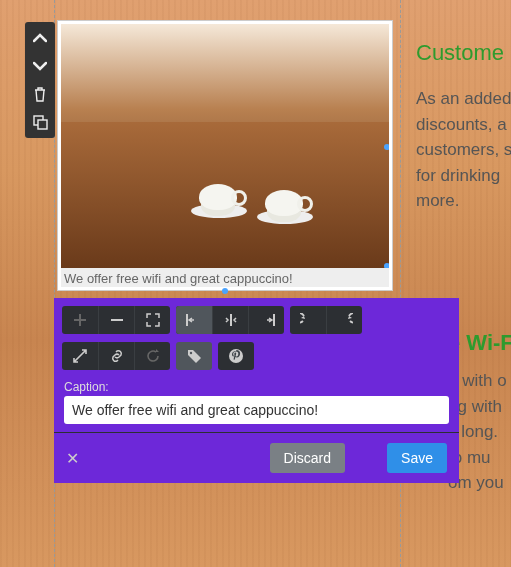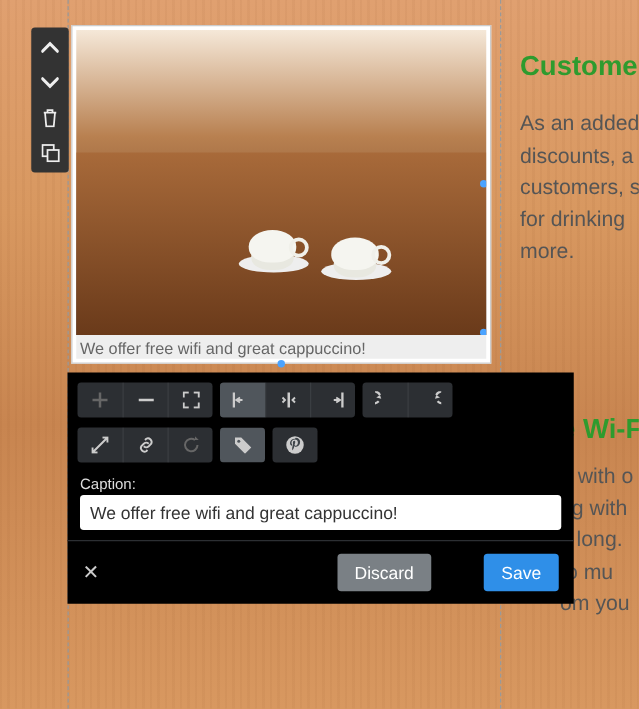--- a/index.html
+++ b/index.html
@@ -8,42 +8,42 @@
   
   .bg-wood { position: absolute; inset: 0; background: linear-gradient(180deg, #e0a070 0%, #d89860 30%, #c88550 60%, #d89860 100%); }
   .bg-wood::before { content:""; position:absolute; inset:0; background: repeating-linear-gradient(90deg, rgba(120,60,20,0.05) 0 2px, transparent 2px 6px); }
   
   
   .page-strip { position:absolute; left:54px; top:0; bottom:0; right:0; }
   .dashed-l { position:absolute; left:0; top:0; bottom:0; border-left: 1px dashed #999; }
   .dashed-r { position:absolute; left:346px; top:0; bottom:0; border-left: 1px dashed #999; }
   
   
-  .bg-text { position:absolute; left:416px; top:40px; color:#2e9b2e; font-weight:700; font-size:22px; white-space:nowrap; }
+  .bg-text { position:absolute; left:416px; top:40px; color:#2e9b2e; font-weight:400; font-size:22px; white-space:nowrap; }
   .bg-para { position:absolute; left:416px; top:86px; right:-200px; color:#555; font-size:17px; line-height:1.5; }
   .bg-text2 { position:absolute; left:448px; top:330px; color:#2e9b2e; font-weight:600; font-size:22px; white-space:nowrap; }
   .bg-para2 { position:absolute; left:448px; top:368px; right:-200px; color:#555; font-size:17px; line-height:1.5; }
   
   
   .left-toolbar { position:absolute; left:25px; top:22px; width:30px; background:#333; border-radius:3px; display:flex; flex-direction:column; align-items:center; padding:8px 0; gap:12px; }
   .left-toolbar .tb-btn { color:#eee; width:18px; height:16px; display:flex; align-items:center; justify-content:center; cursor:pointer; }
   
   
   .image-block { position:absolute; left:57px; top:20px; width:336px; background:#fff; border:1px solid #ccc; padding:3px; }
   .image-wrap { width:100%; height:244px; background: linear-gradient(180deg,#f5e8d8 0%, #b88050 35%, #7a4a2a 70%, #4a2a18 100%); position:relative; overflow:hidden; }
   
   .table-plane { position:absolute; left:0; right:0; top:40%; bottom:0; background: linear-gradient(180deg, #a86a3a 0%, #6a3a1a 100%); }
   .cup { position:absolute; width:38px; height:26px; background:#f5f5f0; border-radius:50% 50% 45% 45%; box-shadow: 0 8px 0 -2px #e8e8e0; }
   .cup::after{ content:""; position:absolute; right:-10px; top:6px; width:10px; height:10px; border:3px solid #f0f0ea; border-radius:50%; }
   .saucer { position:absolute; width:56px; height:14px; background:#eee; border-radius:50%; }
   .handle-dot { position:absolute; width:6px; height:6px; background:#4aa3ff; border-radius:50%; }
   .caption-bar { background:#eee; color:#666; font-size:13px; padding:3px 3px 1px 3px; }
   
   
-  .editor { position:absolute; left:54px; top:298px; width:405px; background:#000000; color:#ddd; }
+  .editor { position:absolute; left:54px; top:298px; width:405px; background:#6d28d9; color:#ddd; }
   .toolbar-row { display:flex; gap:6px; padding:8px 8px; flex-wrap:wrap; align-items:center; }
   .tool-group { display:flex; background:#2c2f33; border-radius:3px; overflow:hidden; }
   .tool-btn { width:36px; height:28px; display:flex; align-items:center; justify-content:center; color:#ccc; cursor:pointer; }
   .tool-btn.active { background:#50565c; }
   .tool-btn.disabled { color:#666; cursor:default; }
   .tool-group .tool-btn + .tool-btn { border-left:1px solid #3a3e42; }
   
   .toolbar-row2 { display:flex; gap:6px; padding:0 8px 6px 8px; }
   
   .field-label { font-size:12px; color:#ddd; padding:4px 10px 2px 10px; }

